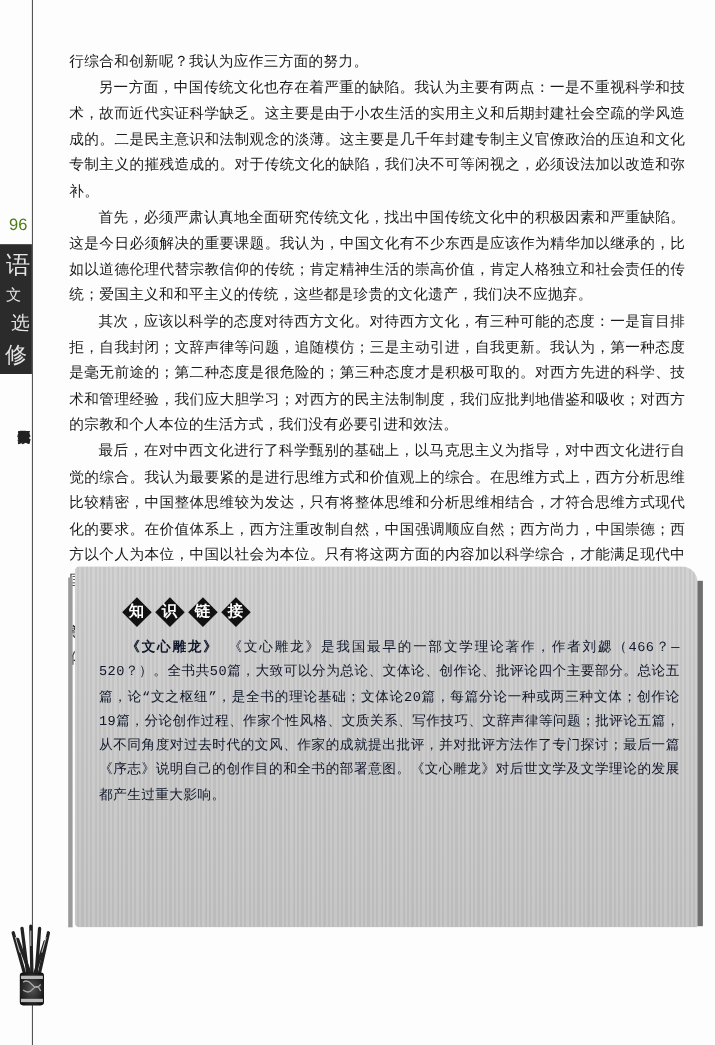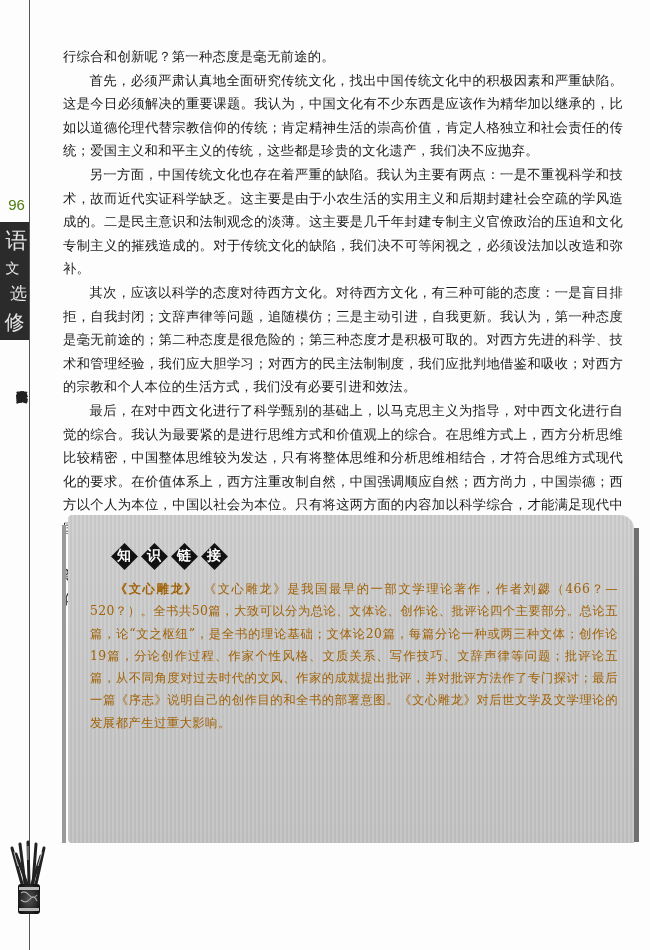--- a/index.html
+++ b/index.html
@@ -61,21 +61,21 @@
   }
   .diamond::before {
     content:""; position:absolute; width:19px; height:19px; background:#111;
     transform:rotate(45deg);
   }
   .diamond span {
     position:relative; color:#fff; font-size:14px; font-weight:bold;
   }
   .kbox-body {
     position:absolute; left:90px; top:578px; width:528px;
-    font-size:12.4px; line-height:22.3px; letter-spacing:0.4px; color:#a16207;
+    font-size:12.4px; line-height:22.3px; letter-spacing:0.4px; color:#0f172a;font-family:Liberation Mono, monospace;
   }
   .kbox-body p { margin:0; text-indent:2em; text-align:justify; }
   .kbox-body b { font-weight:bold; }
 </style>
 </head>
 <body>
 
 <div class="vrule"></div>
 
 <div class="page-num">96</div>
@@ -110,23 +110,23 @@
     <line x1="22" y1="6" x2="22" y2="20"></line>
     <line x1="36" y1="12" x2="32" y2="26"></line>
   </g>
   <rect x="12" y="44" width="22" height="30" rx="3" fill="url(#g1)"></rect>
   <rect x="13" y="47" width="20" height="3" fill="#bbb"></rect>
   <rect x="13" y="68" width="20" height="3" fill="#bbb"></rect>
   <path d="M15 53 q4 -3 8 2 t8 0 M15 60 q5 4 9 -1 t7 2" stroke="#aaa" stroke-width="1.2" fill="none"></path>
 </svg>
 
 <div class="main">
-  <p class="cont">行综合和创新呢？第一种态度是毫无前途的。</p>
+  <p class="cont">行综合和创新呢？我认为应作三方面的努力。</p>
+  <p>另一方面，中国传统文化也存在着严重的缺陷。我认为主要有两点：一是不重视科学和技术，故而近代实证科学缺乏。这主要是由于小农生活的实用主义和后期封建社会空疏的学风造成的。二是民主意识和法制观念的淡薄。这主要是几千年封建专制主义官僚政治的压迫和文化专制主义的摧残造成的。对于传统文化的缺陷，我们决不可等闲视之，必须设法加以改造和弥补。</p>
   <p>首先，必须严肃认真地全面研究传统文化，找出中国传统文化中的积极因素和严重缺陷。这是今日必须解决的重要课题。我认为，中国文化有不少东西是应该作为精华加以继承的，比如以道德伦理代替宗教信仰的传统；肯定精神生活的崇高价值，肯定人格独立和社会责任的传统；爱国主义和和平主义的传统，这些都是珍贵的文化遗产，我们决不应抛弃。</p>
-  <p>另一方面，中国传统文化也存在着严重的缺陷。我认为主要有两点：一是不重视科学和技术，故而近代实证科学缺乏。这主要是由于小农生活的实用主义和后期封建社会空疏的学风造成的。二是民主意识和法制观念的淡薄。这主要是几千年封建专制主义官僚政治的压迫和文化专制主义的摧残造成的。对于传统文化的缺陷，我们决不可等闲视之，必须设法加以改造和弥补。</p>
   <p>其次，应该以科学的态度对待西方文化。对待西方文化，有三种可能的态度：一是盲目排拒，自我封闭；文辞声律等问题，追随模仿；三是主动引进，自我更新。我认为，第一种态度是毫无前途的；第二种态度是很危险的；第三种态度才是积极可取的。对西方先进的科学、技术和管理经验，我们应大胆学习；对西方的民主法制制度，我们应批判地借鉴和吸收；对西方的宗教和个人本位的生活方式，我们没有必要引进和效法。</p>
   <p>最后，在对中西文化进行了科学甄别的基础上，以马克思主义为指导，对中西文化进行自觉的综合。我认为最要紧的是进行思维方式和价值观上的综合。在思维方式上，西方分析思维比较精密，中国整体思维较为发达，只有将整体思维和分析思维相结合，才符合思维方式现代化的要求。在价值体系上，西方注重改制自然，中国强调顺应自然；西方尚力，中国崇德；西方以个人为本位，中国以社会为本位。只有将这两方面的内容加以科学综合，才能满足现代中国价值观念现代化的要求。</p>
   <p>古语说，事在人为，有志者事竟成。只要我们中华民族每一个成员，特别是青年人本着自尊、自信、自强的精神，有所发明，有所发现，有所创造，我们就一定能实现传统文化的现代化。</p>
 </div>
 
 <div class="kbox-lbar"></div>
 <div class="kbox"></div>
 <div class="kbox-rbar"></div>
 
 <div class="kbox-title">

